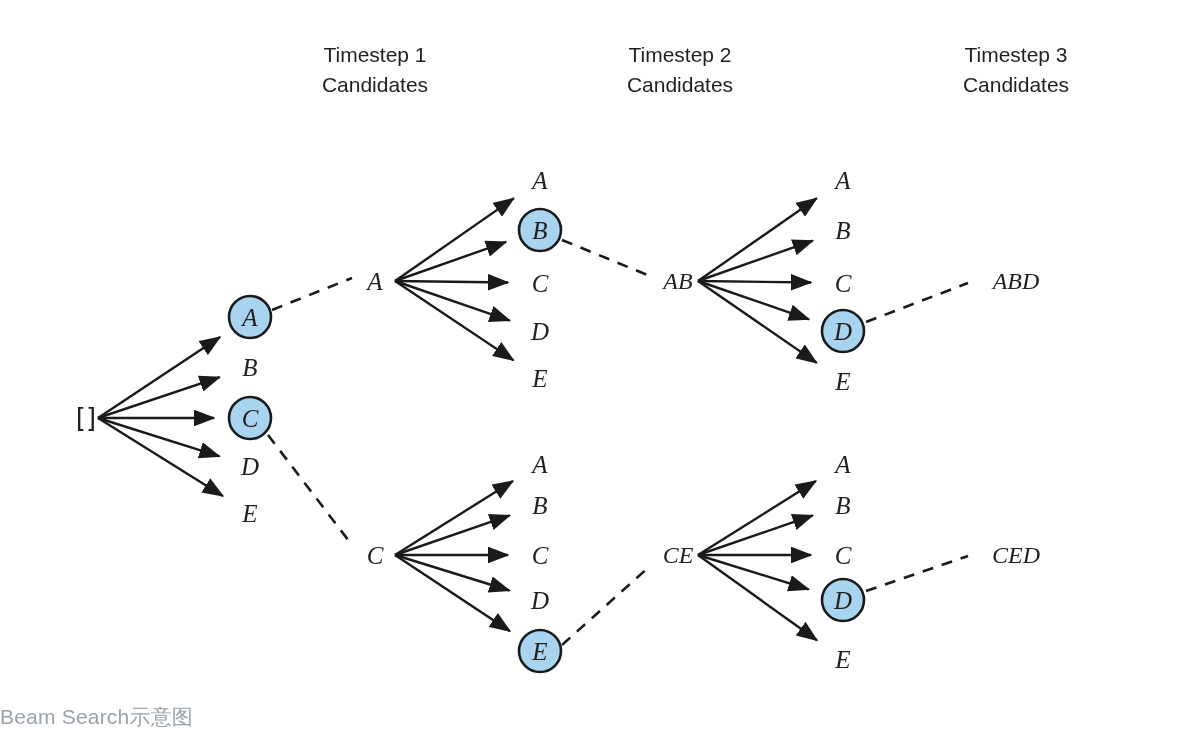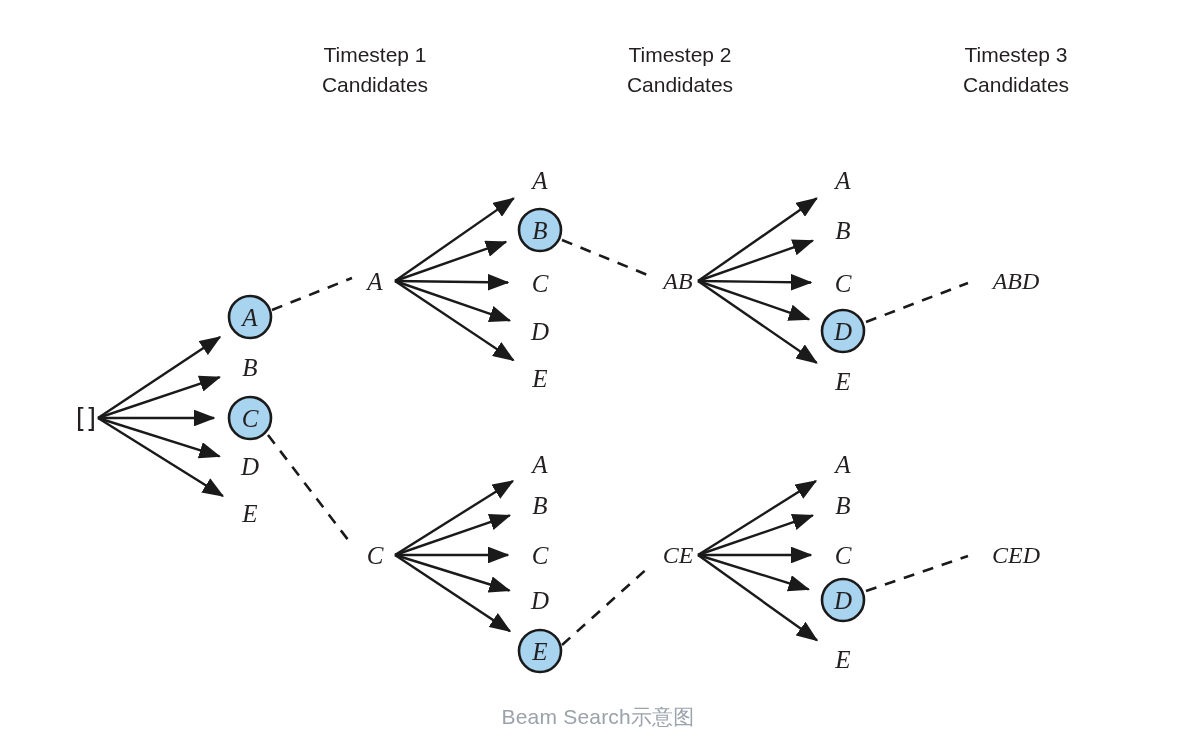--- a/index.html
+++ b/index.html
@@ -58,21 +58,20 @@
   }
   .sel-circle {
     stroke: #1a1a1a;
     stroke-width: 2.6;
   }
   .caption {
     position: absolute;
     left: 0;
     top: 703px;
     width: 1196px;
-    text-align: center;
     font-family: "Liberation Sans", sans-serif;
     font-size: 21px;
     color: #9aa2ab;
     letter-spacing: 0.2px;
   }
 </style>
 </head>
 <body>
 
 <svg id="figure" viewBox="0 0 1196 737">

